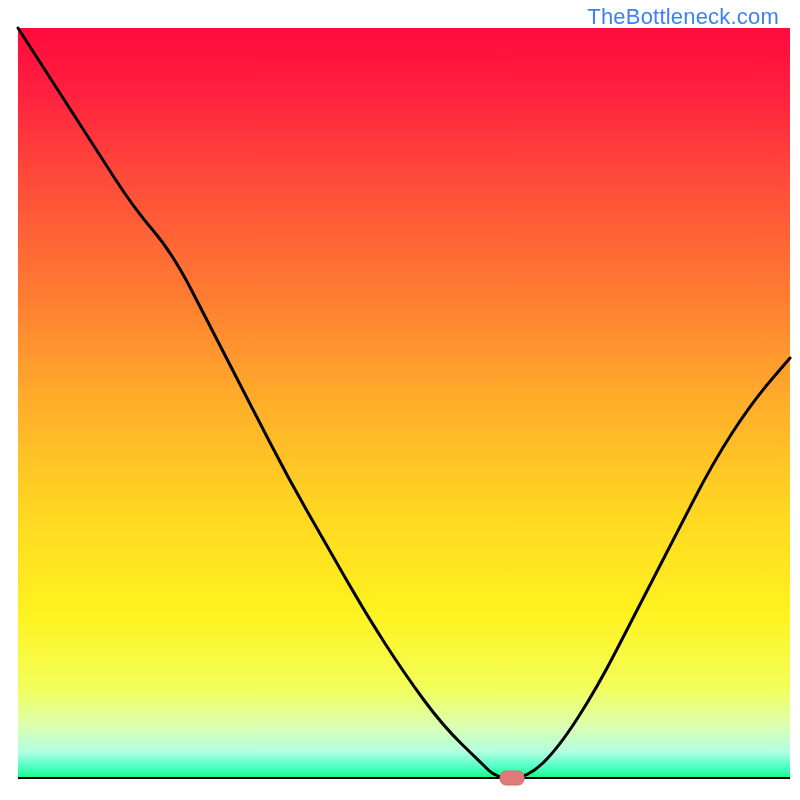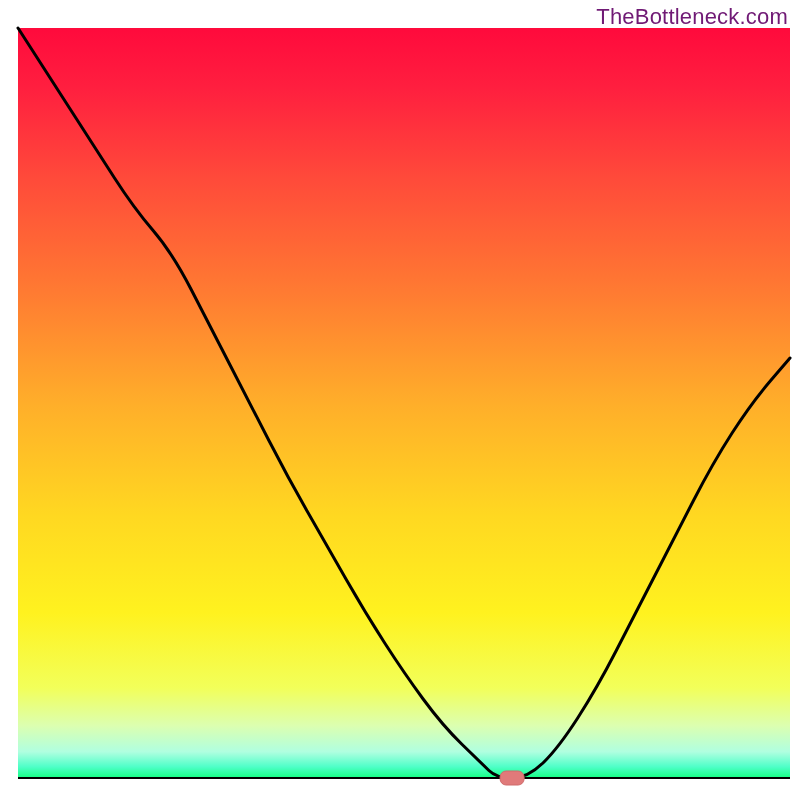--- a/index.html
+++ b/index.html
@@ -11,22 +11,22 @@
     font-family: Arial, Helvetica, sans-serif;
   }
   .stage {
     position: relative;
     width: 800px;
     height: 800px;
   }
   .watermark {
     position: absolute;
     top: 4px;
-    right: 12px;
-    color: #701a75;
+    right: 21px;
+    color: #3b82f6;
     font-size: 22px;
     font-weight: 500;
     letter-spacing: 0.2px;
     z-index: 10;
   }
   svg.chart {
     position: absolute;
     left: 0;
     top: 0;
     width: 800px;

